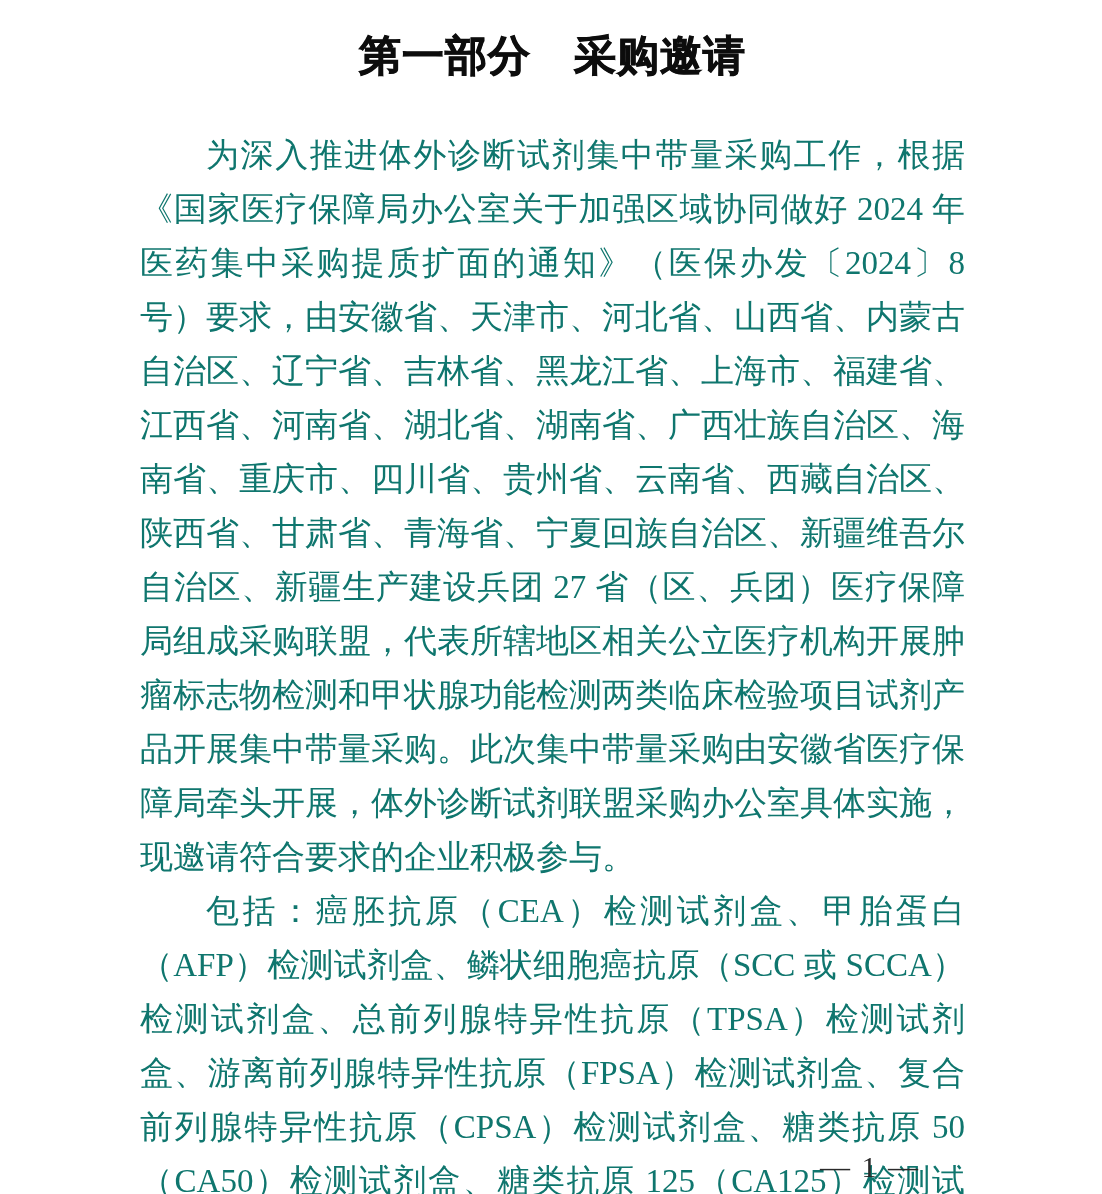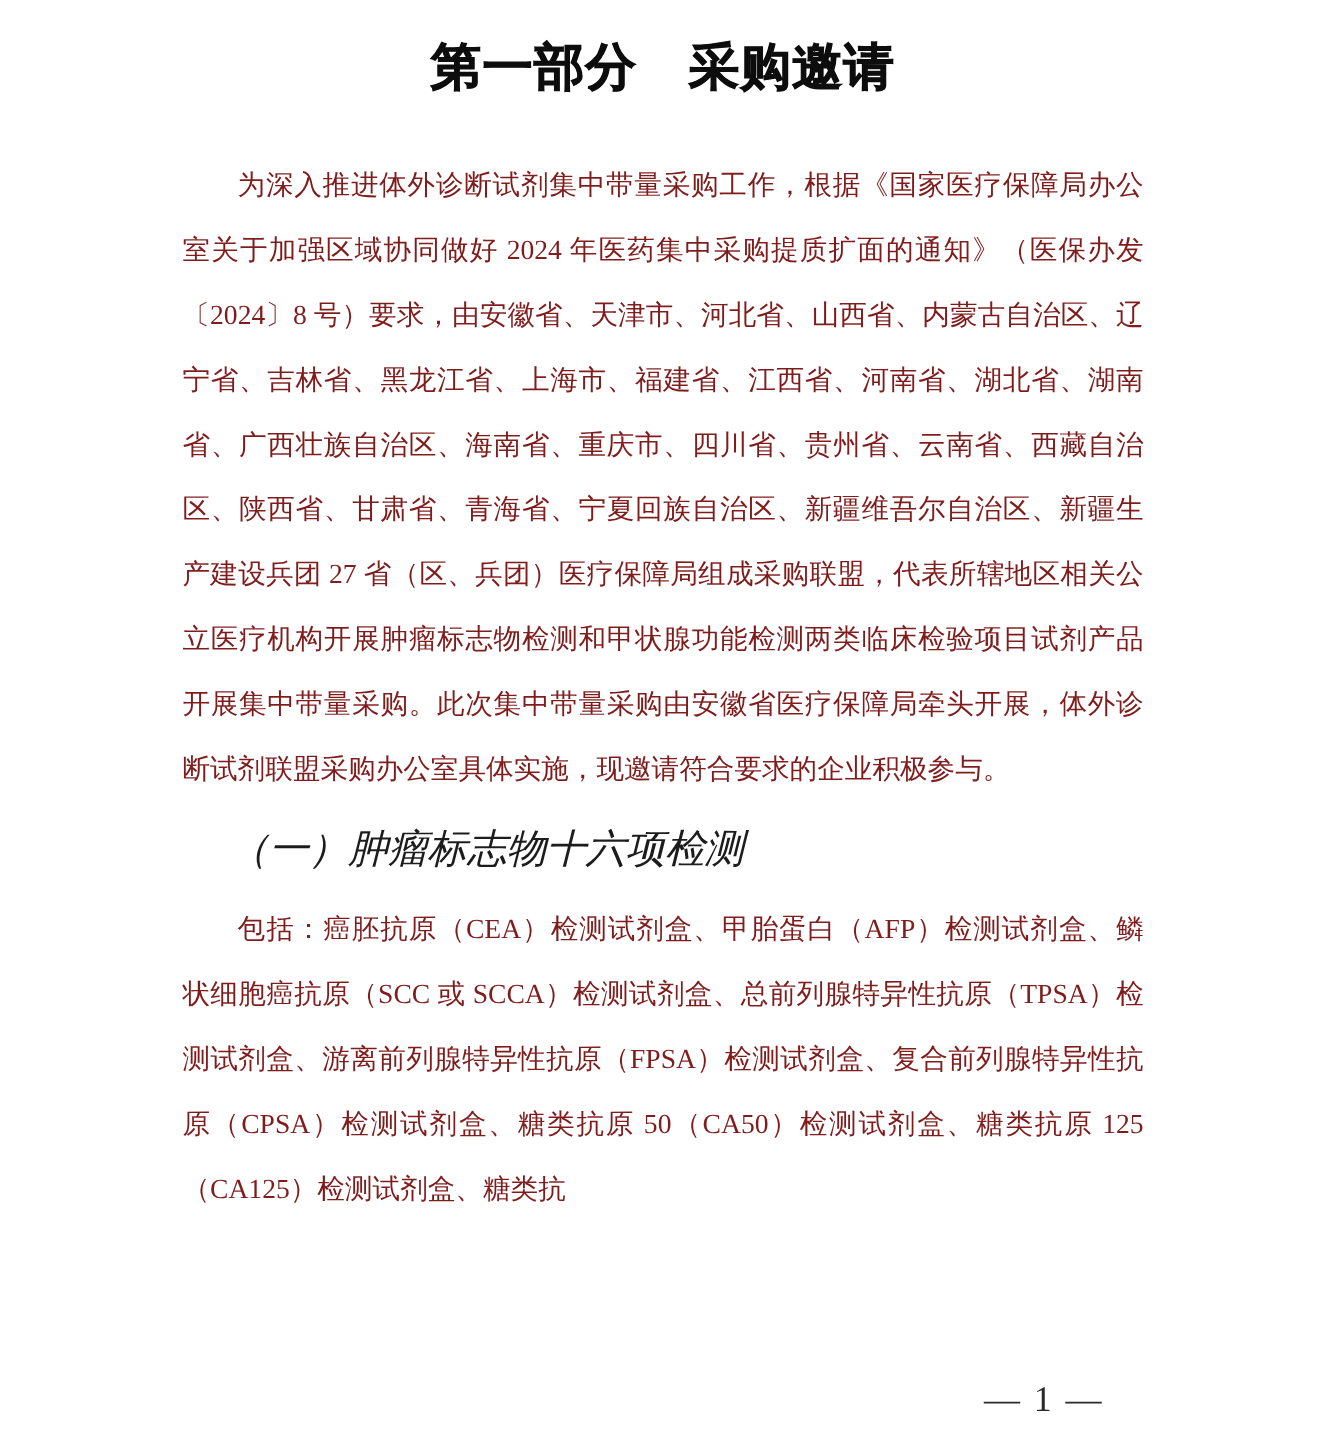--- a/index.html
+++ b/index.html
@@ -24,27 +24,27 @@
     font-weight: 900;
     font-size: 42px;
     line-height: 60px;
     text-align: center;
     color: #0d0d0d;
     margin: 0 0 42px 0;
     letter-spacing: 1px;
     -webkit-text-stroke: 0.8px #0d0d0d;
   }
   .para {
-    font-size: 23px;
+    font-size: 33px;
     line-height: 54px;
     text-align: justify;
     text-justify: inter-ideograph;
     text-indent: 2em;
-    margin: 12px;
-    color: #7f1d1d;
+    margin: 0;
+    color: #0f766e;
   }
   .sec-heading {
     font-family: "Liberation Sans", "DejaVu Sans", sans-serif;
     font-weight: 900;
     font-size: 34px;
     line-height: 56px;
     margin: 0;
     text-indent: 1.7em;
     color: #0d0d0d;
     -webkit-text-stroke: 0.5px #0d0d0d;
@@ -72,19 +72,18 @@
 </head>
 <body>
 
 <div class="page">
 
   <h1 class="doc-title">第一部分　采购邀请</h1>
 
   <p class="para">为深入推进体外诊断试剂集中带量采购工作，根据《国家医疗保障局办公室关于加强区域协同做好 2024 年医药集中采购提质扩面的通知》（医保办发〔2024〕8 号）要求，由安徽省、天津市、河北省、山西省、内蒙古自治区、辽宁省、吉林省、黑龙江省、上海市、福建省、江西省、河南省、湖北省、湖南省、广西壮族自治区、海南省、重庆市、四川省、贵州省、云南省、西藏自治区、陕西省、甘肃省、青海省、宁夏回族自治区、新疆维吾尔自治区、新疆生产建设兵团 27 省（区、兵团）医疗保障局组成采购联盟，代表所辖地区相关公立医疗机构开展肿瘤标志物检测和甲状腺功能检测两类临床检验项目试剂产品开展集中带量采购。此次集中带量采购由安徽省医疗保障局牵头开展，体外诊断试剂联盟采购办公室具体实施，现邀请符合要求的企业积极参与。</p>
 
 
-  <h3 class="sub-heading">（一）肿瘤标志物十六项检测</h3>
 
   <p class="para">包括：癌胚抗原（CEA）检测试剂盒、甲胎蛋白（AFP）检测试剂盒、鳞状细胞癌抗原（SCC 或 SCCA）检测试剂盒、总前列腺特异性抗原（TPSA）检测试剂盒、游离前列腺特异性抗原（FPSA）检测试剂盒、复合前列腺特异性抗原（CPSA）检测试剂盒、糖类抗原 50（CA50）检测试剂盒、糖类抗原 125（CA125）检测试剂盒、糖类抗</p>
 
   <div class="page-number">— 1 —</div>
 
 </div>
 
 </body></html>

